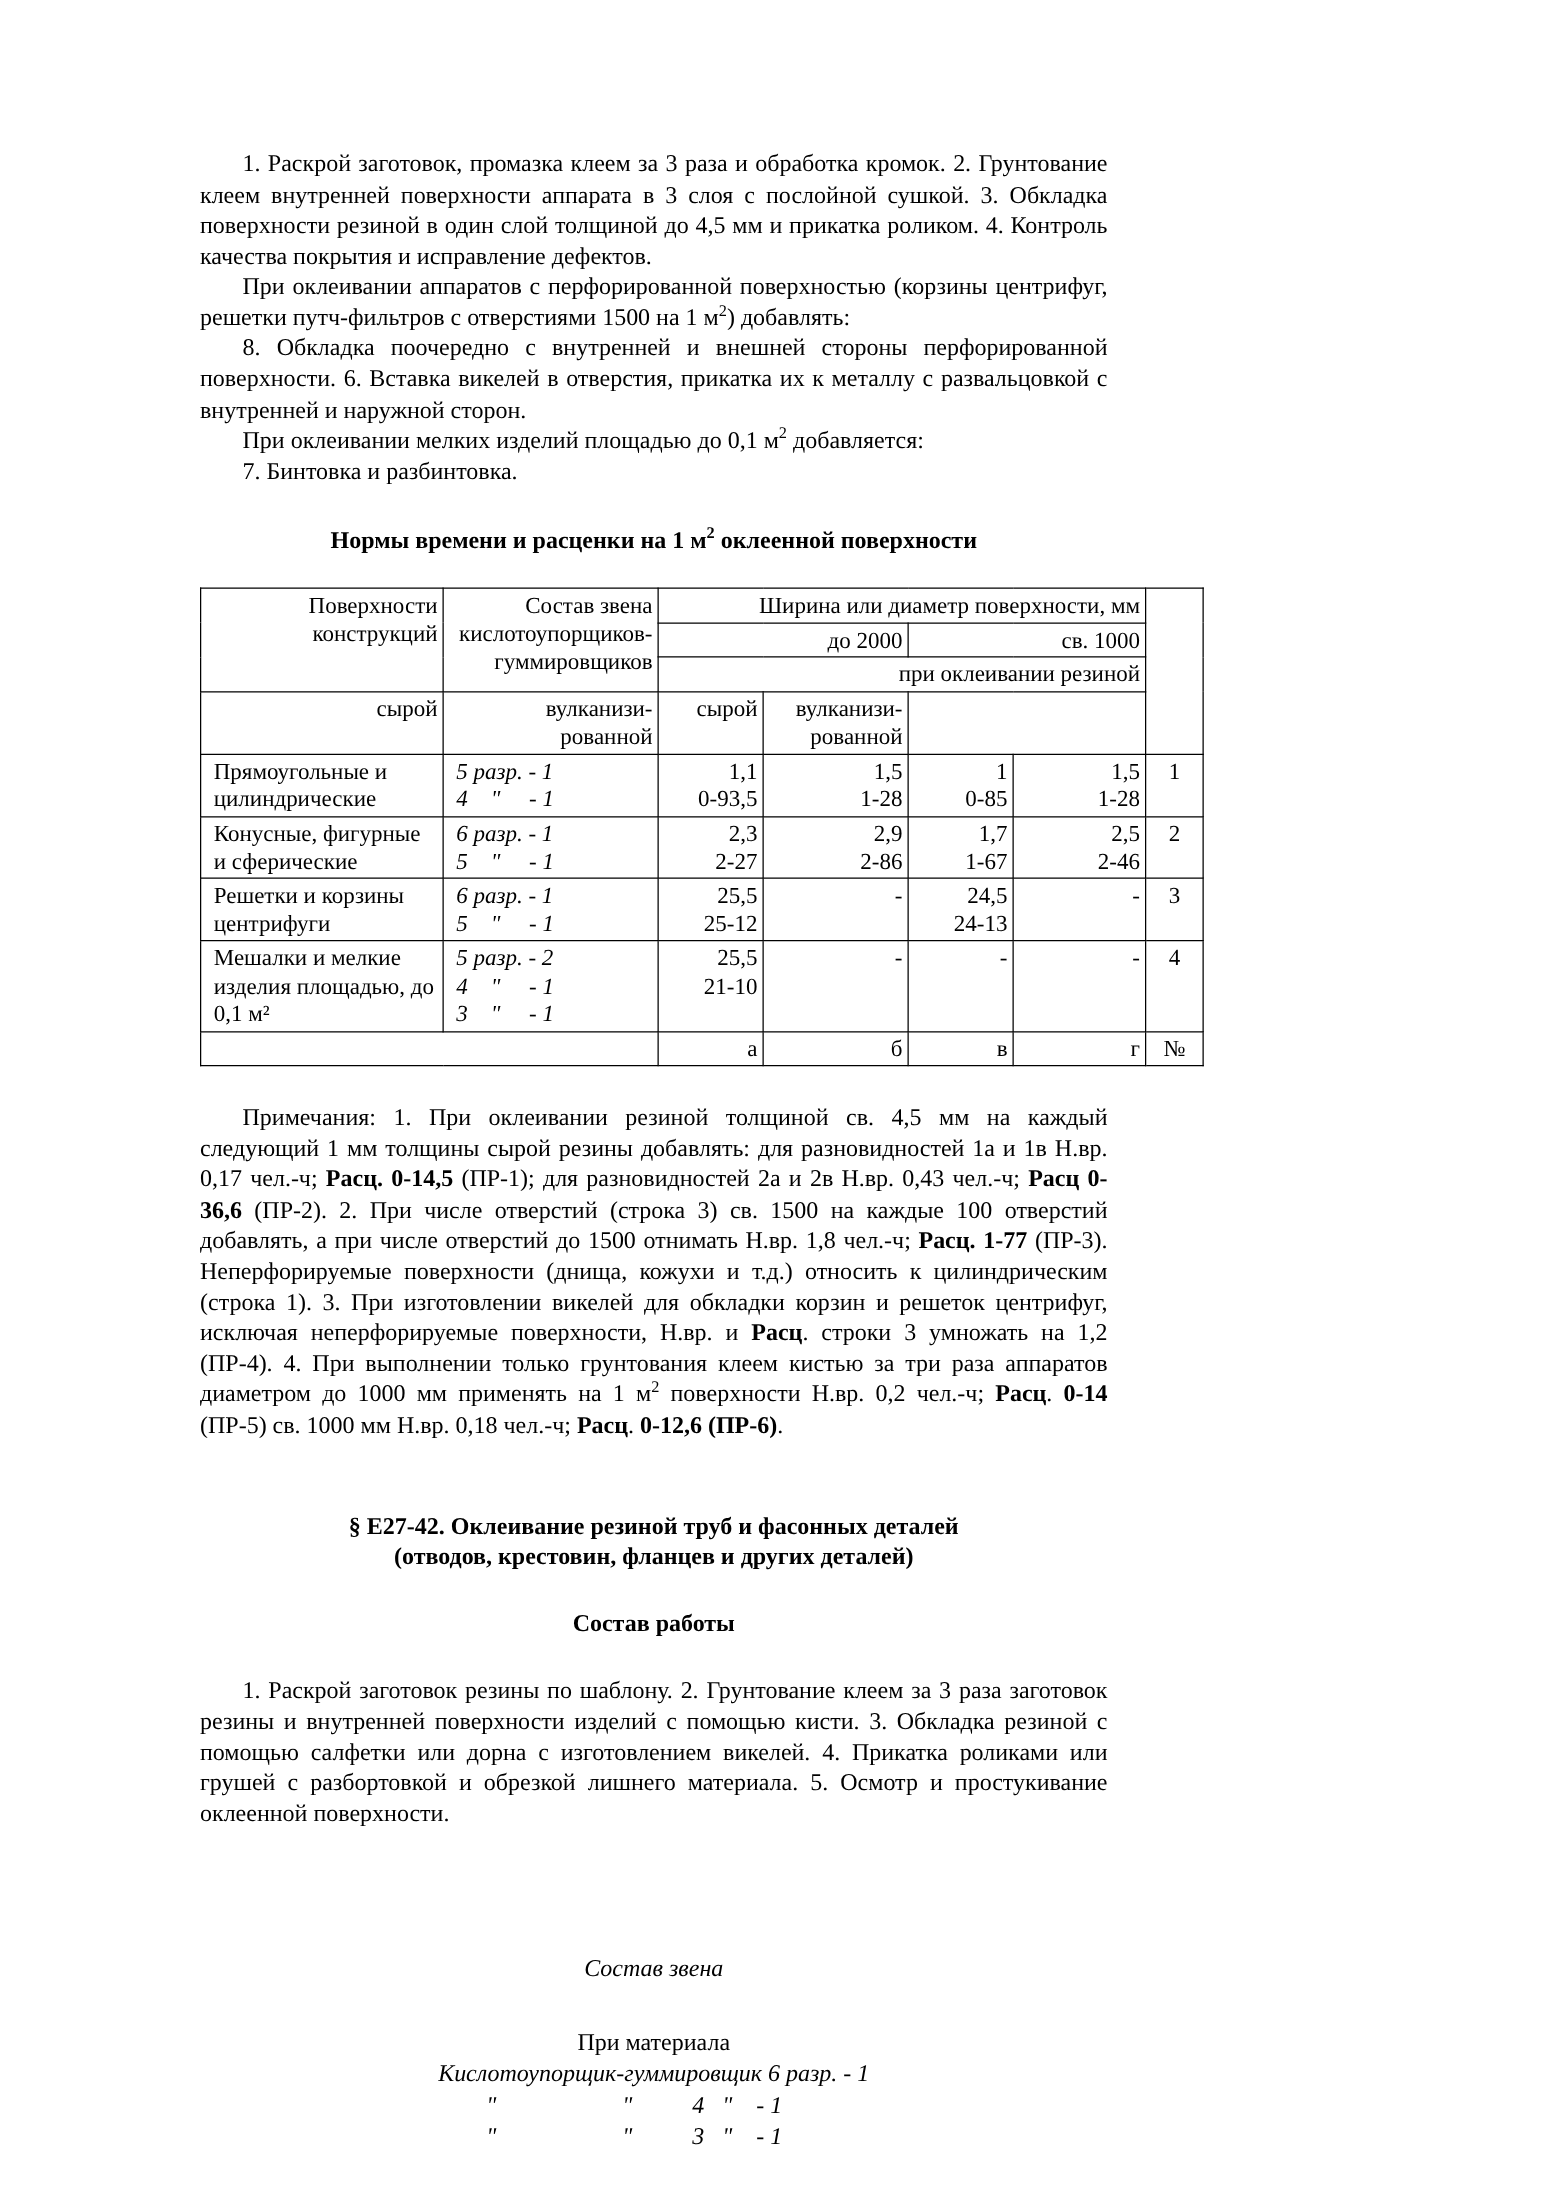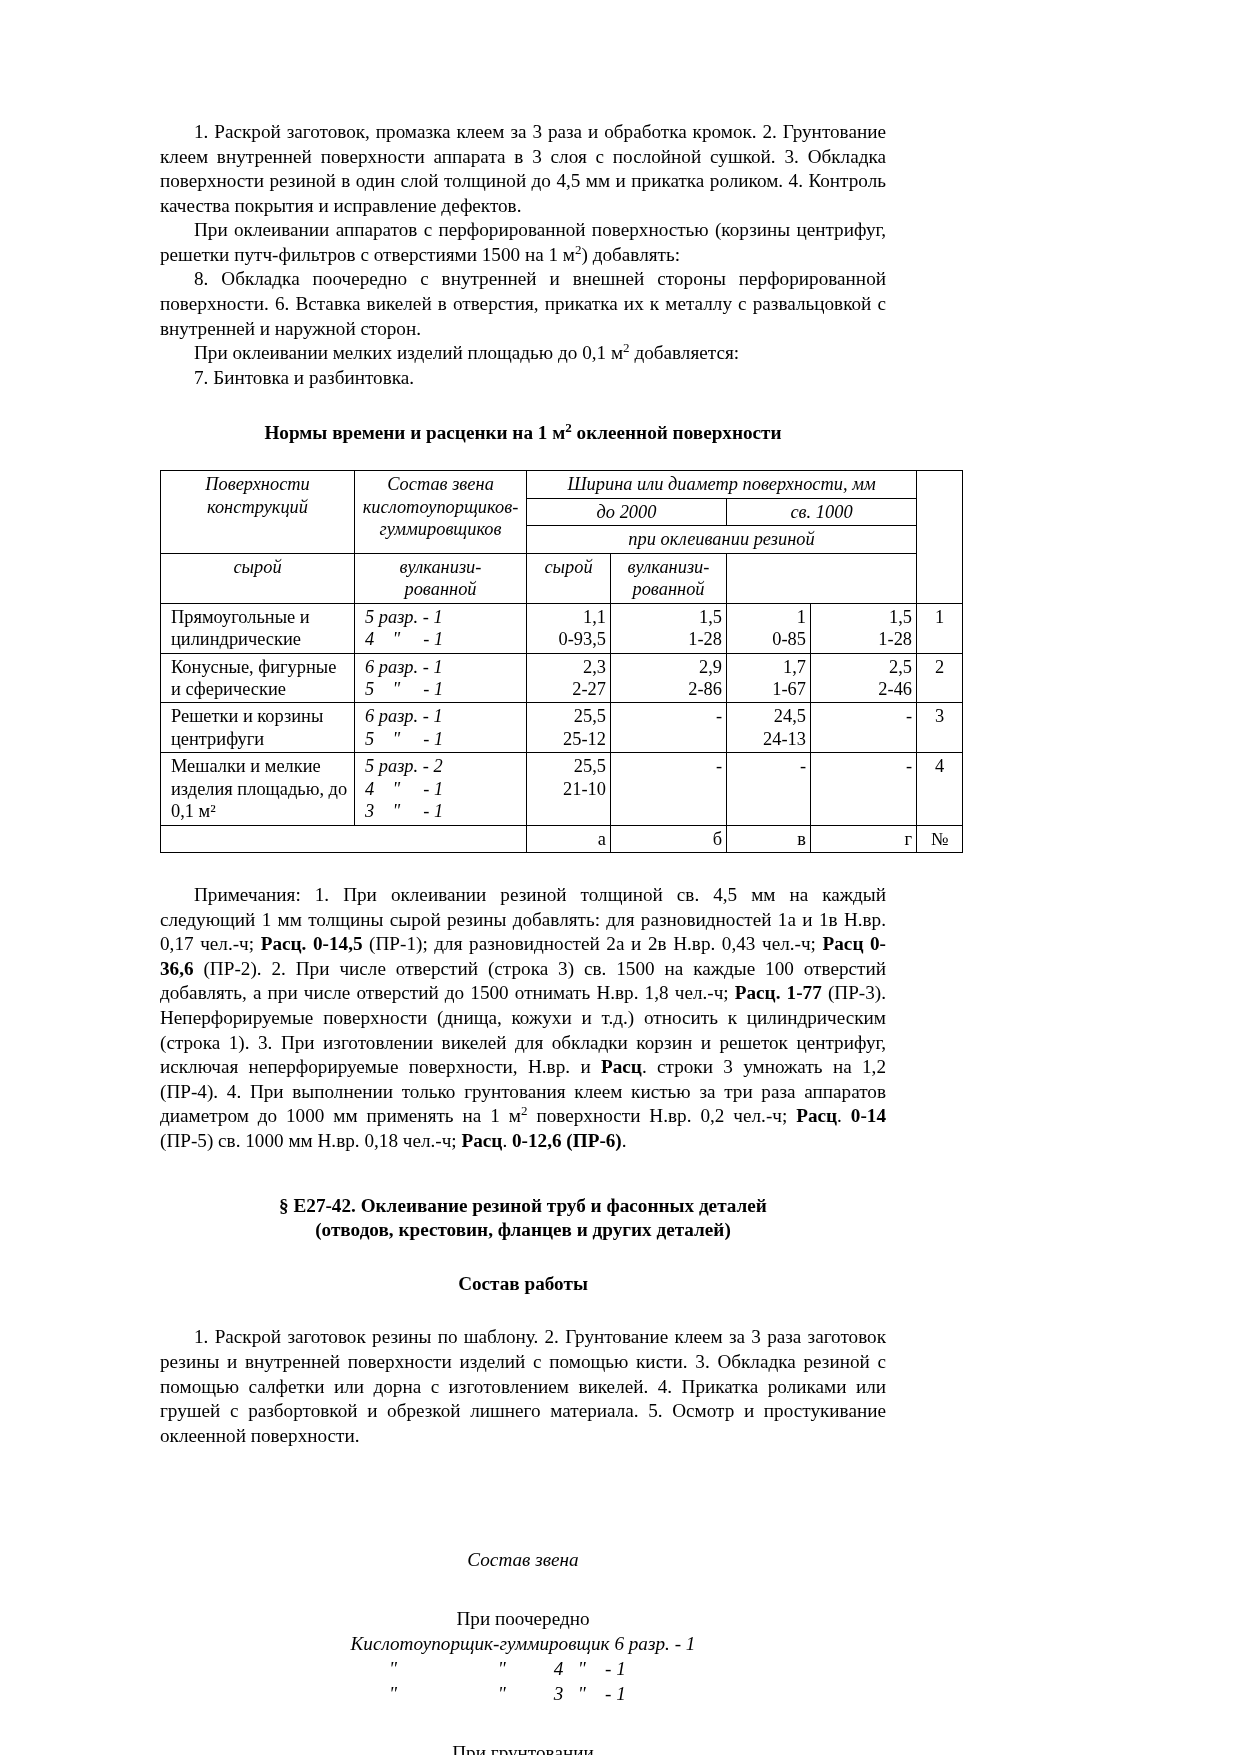--- a/index.html
+++ b/index.html
@@ -47,24 +47,23 @@
     font-size: 18.4px;
     table-layout: fixed;
   }
   table.norms td, table.norms th {
     border: 1.3px solid #000;
     padding: 2px 4px;
     font-weight: normal;
     vertical-align: top;
   }
   table.norms .hcell {
-    text-align: center;
+    text-align: right;
     vertical-align: top;
     line-height: 1.22;
-    font-style: italic;
   }
   table.norms .cat {
     text-align: left;
     padding-left: 10px;
     line-height: 1.22;
   }
   table.norms .crew {
     text-align: left;
     padding-left: 10px;
     font-style: italic;
@@ -95,21 +94,21 @@
     text-indent: 34px;
     margin-top: 30px;
   }
   .notes b { font-weight: bold; }
 
   .section-head {
     text-align: center;
     font-weight: bold;
     font-size: 19.2px;
     line-height: 1.3;
-    margin-top: 40px;
+    margin-top: 56px;
   }
   .subhead {
     text-align: center;
     font-weight: bold;
     font-size: 19.2px;
     margin-top: 30px;
   }
   .body-block {
     margin-top: 30px;
   }
@@ -261,21 +260,21 @@
     <div>§ Е27-42. Оклеивание резиной труб и фасонных деталей</div>
     <div>(отводов, крестовин, фланцев и других деталей)</div>
   </div>
 
   <div class="subhead">Состав работы</div>
 
   <p class="para body-block">1. Раскрой заготовок резины по шаблону. 2. Грунтование клеем за 3 раза заготовок резины и внутренней поверхности изделий с помощью кисти. 3. Обкладка резиной с помощью салфетки или дорна с изготовлением викелей. 4. Прикатка роликами или грушей с разбортовкой и обрезкой лишнего материала. 5. Осмотр и простукивание оклеенной поверхности.</p>
 
   <div class="crew-block">
     <div class="crew-title">Состав звена</div>
-    <div class="crew-label">При поочередно</div>
+    <div class="crew-label">При материала</div>
     <div><span class="crew-lines">Кислотоупорщик-гуммировщик 6 разр. - 1
         "                     "          4   "    - 1
         "                     "          3   "    - 1</span></div>
     <div class="crew-gap"></div>
     <div class="crew-label">При грунтовании</div>
     <div><span class="crew-lines">Кислотоупорщик-гуммировщик 3 разр.</span></div>
   </div>
 
 </div>
 

